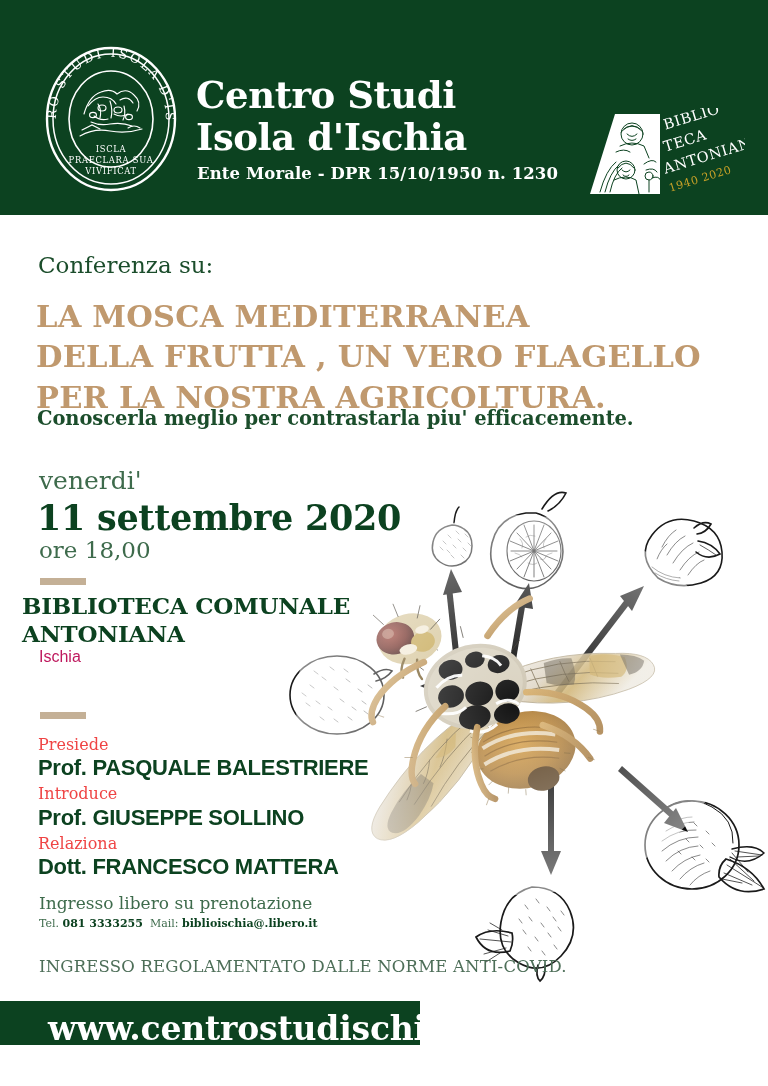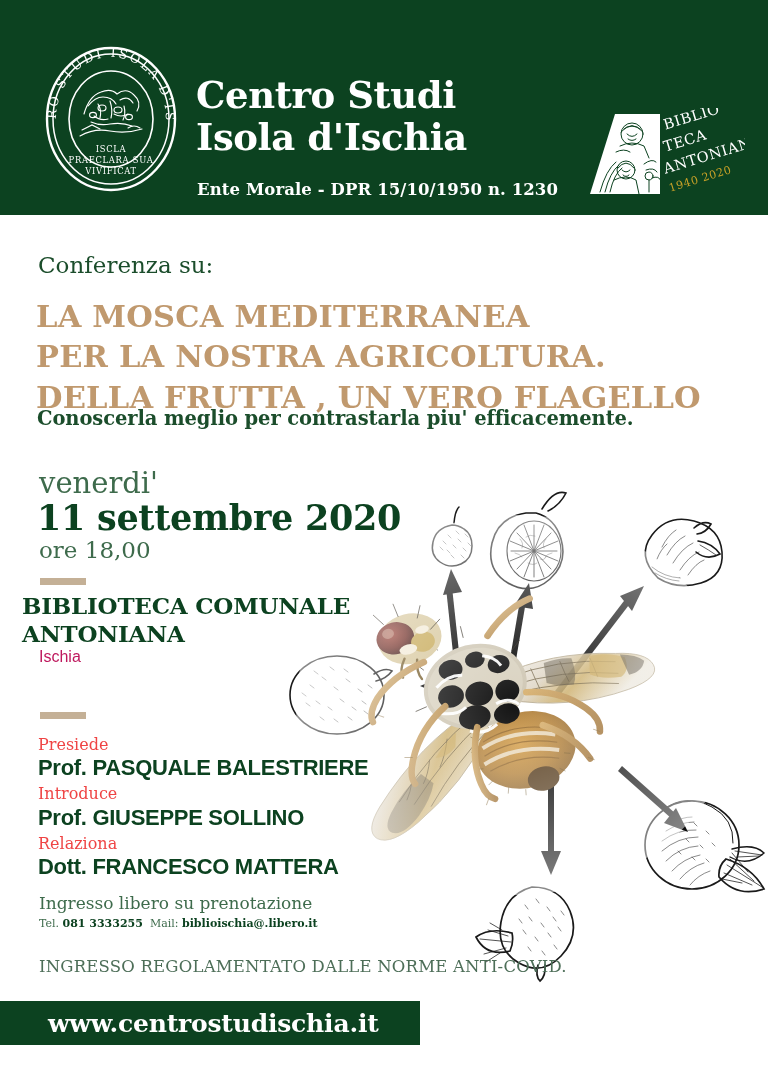--- a/index.html
+++ b/index.html
@@ -33,21 +33,21 @@
     left: 196px; top: 75px;
     color: #ffffff;
     font-family: "DejaVu Serif", serif;
     font-weight: bold;
     font-size: 37px;
     line-height: 1.13;
     letter-spacing: -0.4px;
   }
   .org-sub {
     position: absolute;
-    left: 197px; top: 180px;
+    left: 197px; top: 164px;
     color: #ffffff;
     font-family: "DejaVu Serif", serif;
     font-weight: bold;
     font-size: 16.5px;
     letter-spacing: 0.1px;
   }
   .bib-logo {
     position: absolute;
     left: 560px; top: 108px;
     width: 185px; height: 88px;
@@ -81,21 +81,21 @@
     font-size: 19.5px;
     color: #1B4D2B;
     letter-spacing: -0.1px;
   }
 
   
   .day-word {
     position: absolute;
     left: 39px; top: 466px;
     font-family: "DejaVu Serif", serif;
-    font-size: 29px;
+    font-size: 25px;
     color: #3E6B4C;
   }
   .date-big {
     position: absolute;
     left: 37px; top: 497px;
     font-family: "DejaVu Serif", serif;
     font-weight: bold;
     font-size: 35px;
     color: #0C4220;
     letter-spacing: -0.3px;
@@ -191,21 +191,21 @@
     position: absolute;
     left: 0; top: 1001px;
     width: 420px; height: 44px;
     background: #0C4220;
   }
   .footer-url {
     position: absolute;
     left: 48px; top: 1009px;
     font-family: "DejaVu Serif", serif;
     font-weight: bold;
-    font-size: 25px;
+    font-size: 33px;
     color: #ffffff;
     letter-spacing: -0.2px;
   }
 
   
   .artwork {
     position: absolute;
     left: 280px; top: 455px;
     width: 488px; height: 540px;
   }
@@ -521,22 +521,22 @@
     </g>
 
     <ellipse cx="236" cy="250" rx="220" ry="190" fill="url(#haze)" opacity="0.55"></ellipse>
   </svg>
 </div>
 
 <div class="conf-label">Conferenza su:</div>
 
 <div class="main-title">
   <span class="ln">LA MOSCA MEDITERRANEA</span>
+  <span class="ln">DELLA FRUTTA , UN VERO FLAGELLO</span>
   <span class="ln">PER LA NOSTRA AGRICOLTURA.</span>
-  <span class="ln">DELLA FRUTTA , UN VERO FLAGELLO</span>
 </div>
 
 <div class="subtitle">Conoscerla meglio per contrastarla piu' efficacemente.</div>
 
 <div class="day-word">venerdi'</div>
 <div class="date-big">11 settembre 2020</div>
 <div class="time">ore 18,00</div>
 
 <div class="rule rule-1"></div>
 

